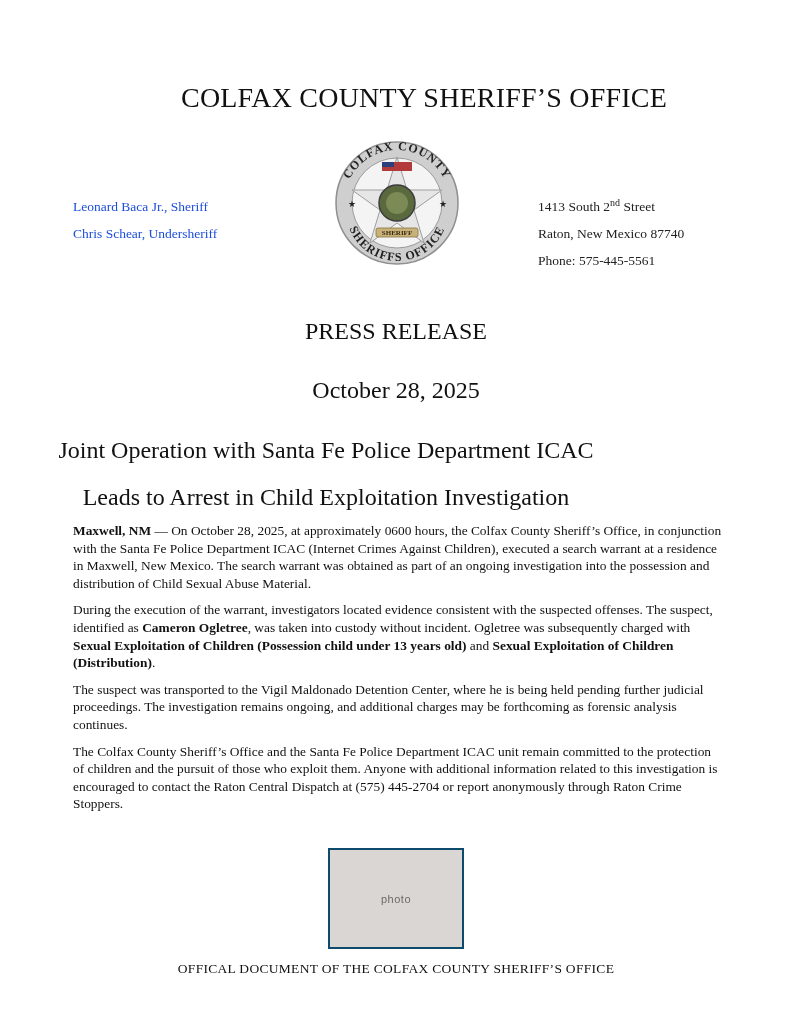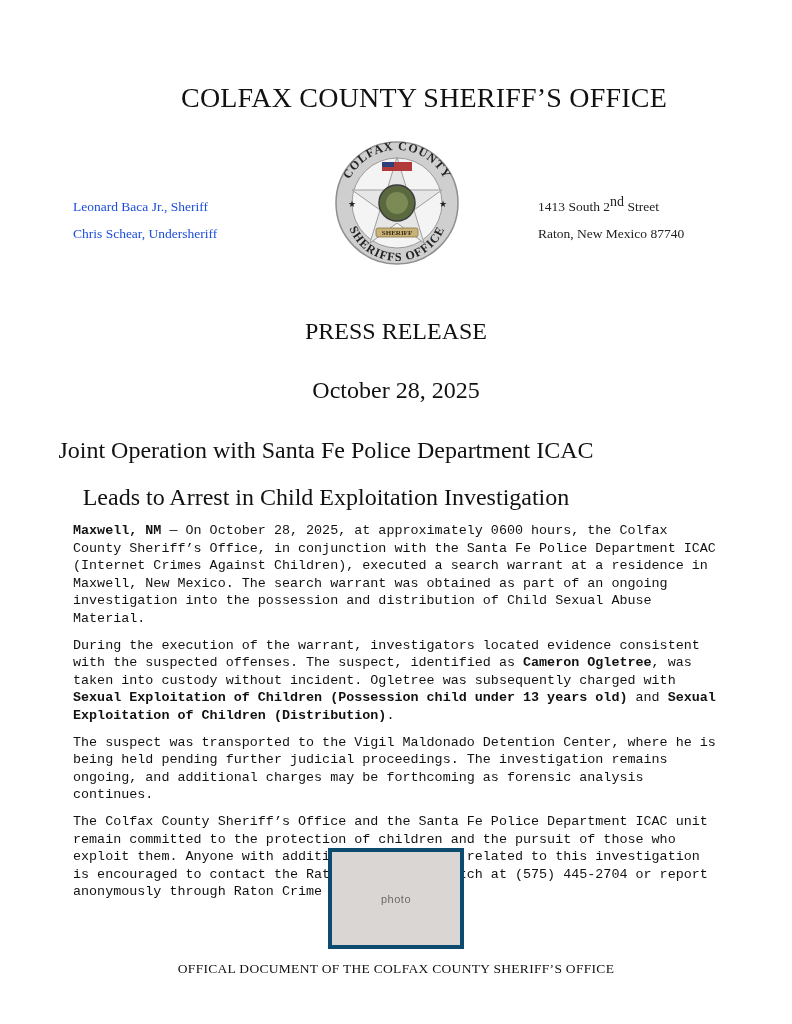--- a/index.html
+++ b/index.html
@@ -4,35 +4,35 @@
   <style>
     html, body { margin: 0; padding: 0; background: #ffffff; }
     body { width: 792px; height: 1024px; position: relative; overflow: hidden; color: #111; }
     .serif { font-family: "Liberation Serif", "DejaVu Serif", serif; }
     .abs { position: absolute; }
 
     .org-title { top: 82px; left: 0; width: 792px; text-align: center; font-size: 28px; letter-spacing: 0.2px; padding-left: 28px; }
 
     .left-col { top: 193px; left: 73px; font-size: 13.5px; line-height: 27px; color: #1d4ed8; }
     .right-col { top: 193px; left: 538px; font-size: 13.5px; line-height: 27px; color: #222; }
-    .right-col sup { font-size: 14px; vertical-align: super; line-height: 0; font-family: Liberation Serif, serif; }
+    .right-col sup { font-size: 10px; vertical-align: super; line-height: 0; font-family: Liberation Serif, serif; }
 
     .badge { top: 140px; left: 326px; width: 142px; height: 126px; }
 
     .press { top: 318px; left: 0; width: 792px; text-align: center; font-size: 24px; }
     .date { top: 377px; left: 0; width: 792px; text-align: center; font-size: 24px; font-family: Liberation Serif, serif; }
     .headline { left: 0; width: 652px; text-align: center; font-size: 24px; }
     .headline.h1 { top: 437px; }
     .headline.h2 { top: 484px; }
 
     .body { top: 522px; left: 73px; width: 650px; font-size: 13.4px; line-height: 17.6px; }
-    .body p { margin: 0 0 9px 0; font-family: Liberation Mono, monospace; }
+    .body p { margin: 0 0 9px 0; }
     .body b { font-weight: bold; }
 
-    .photo { top: 848px; left: 328px; width: 136px; height: 101px; background: #d9d6d3; border: 4px solid #0c4a6e;
+    .photo { top: 848px; left: 328px; width: 136px; height: 101px; background: #d9d6d3; border: 2px solid #0c4a6e;
              box-sizing: border-box; display: flex; align-items: center; justify-content: center; }
     .photo span { font-family: "Liberation Sans", sans-serif; font-size: 11px; color: #6d6a67; letter-spacing: 0.5px; }
 
     .footer { top: 961px; left: 0; width: 792px; text-align: center; font-size: 13.5px; letter-spacing: 0.3px; }
   </style>
 </head>
 <body>
 
 <div class="abs serif org-title">COLFAX COUNTY SHERIFF’S OFFICE</div>
 
@@ -63,20 +63,21 @@
       <textPath href="#arcBot" startOffset="50%" text-anchor="middle">SHERIFFS OFFICE</textPath>
     </text>
     <text x="22" y="67" font-size="9" fill="#222">★</text>
     <text x="113" y="67" font-size="9" fill="#222">★</text>
   </svg>
 </div>
 
 <div class="abs serif right-col">
   <div><span>1413 South 2</span><sup>nd</sup><span> Street</span></div>
   <div>Raton, New Mexico 87740</div>
+  <div>Phone: 575-445-5561</div>
 </div>
 
 <div class="abs serif press">PRESS RELEASE</div>
 <div class="abs serif date">October 28, 2025</div>
 <div class="abs serif headline h1">Joint Operation with Santa Fe Police Department ICAC</div>
 <div class="abs serif headline h2">Leads to Arrest in Child Exploitation Investigation</div>
 
 <div class="abs serif body">
   <p><b>Maxwell, NM</b><span> — On October 28, 2025, at approximately 0600 hours, the Colfax County Sheriff’s Office, in conjunction with the Santa Fe Police Department ICAC (Internet Crimes Against Children), executed a search warrant at a residence in Maxwell, New Mexico. The search warrant was obtained as part of an ongoing investigation into the possession and distribution of Child Sexual Abuse Material.</span></p>
   <p><span>During the execution of the warrant, investigators located evidence consistent with the suspected offenses. The suspect, identified as </span><b>Cameron Ogletree</b><span>, was taken into custody without incident. Ogletree was subsequently charged with </span><b>Sexual Exploitation of Children (Possession child under 13 years old)</b><span> and </span><b>Sexual Exploitation of Children (Distribution)</b><span>.</span></p>

